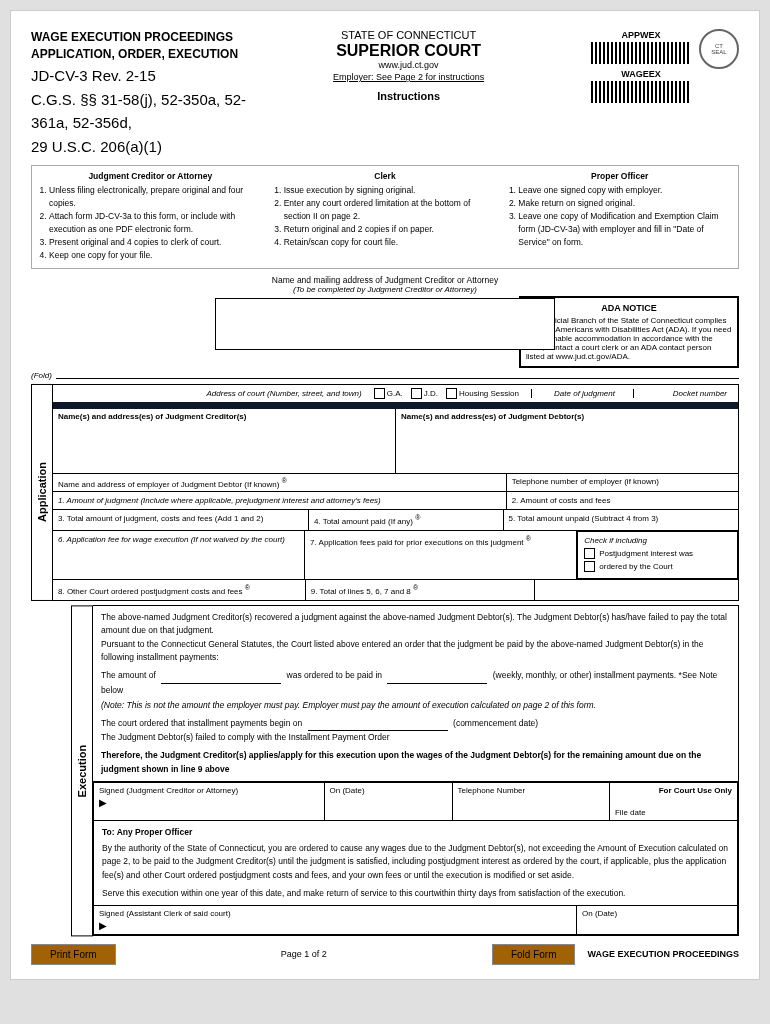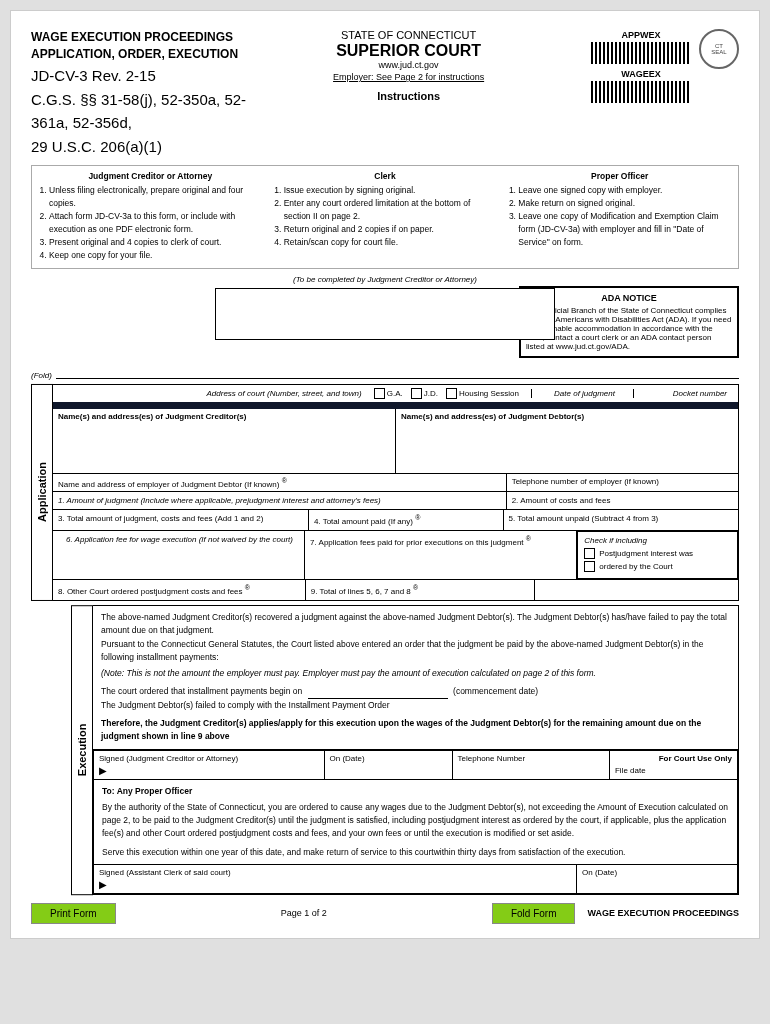--- a/index.html
+++ b/index.html
@@ -265,21 +265,21 @@
     
     .page-footer {
       display: flex;
       justify-content: space-between;
       align-items: center;
       margin-top: 8px;
       font-size: 9px;
     }
     .footer-btn {
       border: 1px solid #888;
-      background: #84cc16;
+      background: #a16207;
       padding: 4px 18px;
       font-size: 10px;
       cursor: pointer;
     }
     .footer-center {
       text-align: center;
     }
     .footer-right {
       font-weight: bold;
       font-size: 9px;
@@ -416,20 +416,21 @@
       <ol>
         <li><span>Leave one signed copy with employer.</span></li>
         <li><span>Make return on signed original.</span></li>
         <li><span>Leave one copy of Modification and Exemption Claim form (JD-CV-3a) with employer and fill in "Date of Service" on form.</span></li>
       </ol>
     </div>
   </div>
 
   <div style="position:relative; min-height:90px; margin-bottom:6px;">
     <div class="address-block">
+      <div>Name and mailing address of Judgment Creditor or Attorney</div>
       <div class="address-box-label">(To be completed by Judgment Creditor or Attorney)</div>
       <div style="display:flex; justify-content:center; margin-top:4px;">
         <div style="border:1px solid #000; width:340px; height:52px; background:#fff;"></div>
       </div>
     </div>
 
     <div class="ada-notice">
       <div class="ada-title">ADA NOTICE</div>
       <div>The Judicial Branch of the State of Connecticut complies with the Americans with Disabilities Act (ADA). If you need a reasonable accommodation in accordance with the ADA, contact a court clerk or an ADA contact person listed at www.jud.ct.gov/ADA.</div>
     </div>
@@ -504,21 +505,21 @@
           <span>4. Total amount paid  (If any)</span>
           <span style="font-size:7px; vertical-align:super;">®</span>
         </div>
         <div class="amount-cell" style="flex:1.1;">
           <span>5. Total amount unpaid  (Subtract 4 from 3)</span>
         </div>
       </div>
 
       <div class="amounts-row">
         <div class="amount-cell" style="flex:1.2;">
-          <span style="font-style:italic;margin-left:8px;">6. Application fee for wage execution  (If not waived by the court)</span>
+          <span style="font-style:italic;">6. Application fee for wage execution  (If not waived by the court)</span>
         </div>
         <div class="amount-cell" style="flex:1.3;">
           <span>7. Application fees paid for prior executions on this judgment</span>
           <span style="font-size:7px; vertical-align:super;">®</span>
         </div>
         <div class="amount-cell" style="flex:0.8; border-right:none; padding:0;">
           <div class="postjudgment-box">
             <div class="check-applicable">Check if including</div>
             <div class="postjudgment-item">
               <div class="cb"></div>
@@ -547,20 +548,27 @@
     </div>
   </div>
 
   <div class="section-wrapper" style="margin-top:4px;padding-left:40px;">
     <div class="side-label">Execution</div>
     <div style="flex:1; border:1px solid #000; border-left:none;">
 
       <div style="padding:5px 8px; font-size:8.5px; line-height:1.6; border-bottom:1px solid #000;">
         <p>The above-named Judgment Creditor(s) recovered a judgment against the above-named Judgment Debtor(s).  The Judgment Debtor(s) has/have failed to pay the total amount due on that judgment.</p>
         <p>Pursuant to the Connecticut General Statutes, the Court listed above entered an order that the judgment be paid by the above-named Judgment Debtor(s) in the following installment payments:</p>
+        <p style="margin-top:4px;">
+          <span>The amount of</span>
+          <span class="underline-field" style="min-width:120px;">&nbsp;</span>
+          <span>was ordered to be paid in</span>
+          <span class="underline-field" style="min-width:100px;">&nbsp;</span>
+          <span>(weekly, monthly, or other) installment payments. *See Note below</span>
+        </p>
         <p style="margin-top:2px; font-style:italic;">
           <span>(Note: This is not the amount the employer must pay.  Employer must pay the amount of execution calculated on page 2 of this form.</span>
         </p>
         <p style="margin-top:4px;">
           <span>The court ordered that installment payments begin on</span>
           <span class="underline-field" style="min-width:140px;">&nbsp;</span>
           <span>(commencement date)</span>
         </p>
         <p style="">
           <span>The Judgment Debtor(s) failed to comply with the Installment Payment Order</span>
@@ -576,21 +584,21 @@
           <div style="margin-top:2px;"><span class="arrow-marker">▶</span></div>
         </div>
         <div class="signed-cell" style="flex:0.8;">
           <div>On (Date)</div>
         </div>
         <div class="signed-cell" style="flex:1;">
           <div>Telephone Number</div>
         </div>
         <div class="signed-cell" style="flex:0.8; border-right:none;">
           <div class="for-court-only">For Court Use Only</div>
-          <div style="font-size:8px; margin-top:3px;">File date</div>
+          <div style="font-size:8px; margin-top:13px;">File date</div>
         </div>
       </div>
 
       <div class="officer-block">
         <p style="font-weight:bold; margin-bottom:3px;">To: Any Proper Officer</p>
         <p>By the authority of the State of Connecticut, you are ordered to cause any wages due to the Judgment Debtor(s), not exceeding the Amount of Execution calculated on page 2, to be paid to the Judgment Creditor(s) until the judgment is satisfied, including postjudgment interest as ordered by the court, if applicable, plus the application fee(s) and other Court ordered postjudgment costs and fees, and your own fees or until the execution is modified or set aside.</p>
         <p style="margin-top:5px;">Serve this execution within one year of this date, and make return of service to this courtwithin thirty days from satisfaction of the execution.</p>
       </div>
 
       <div class="bottom-signed-row">

